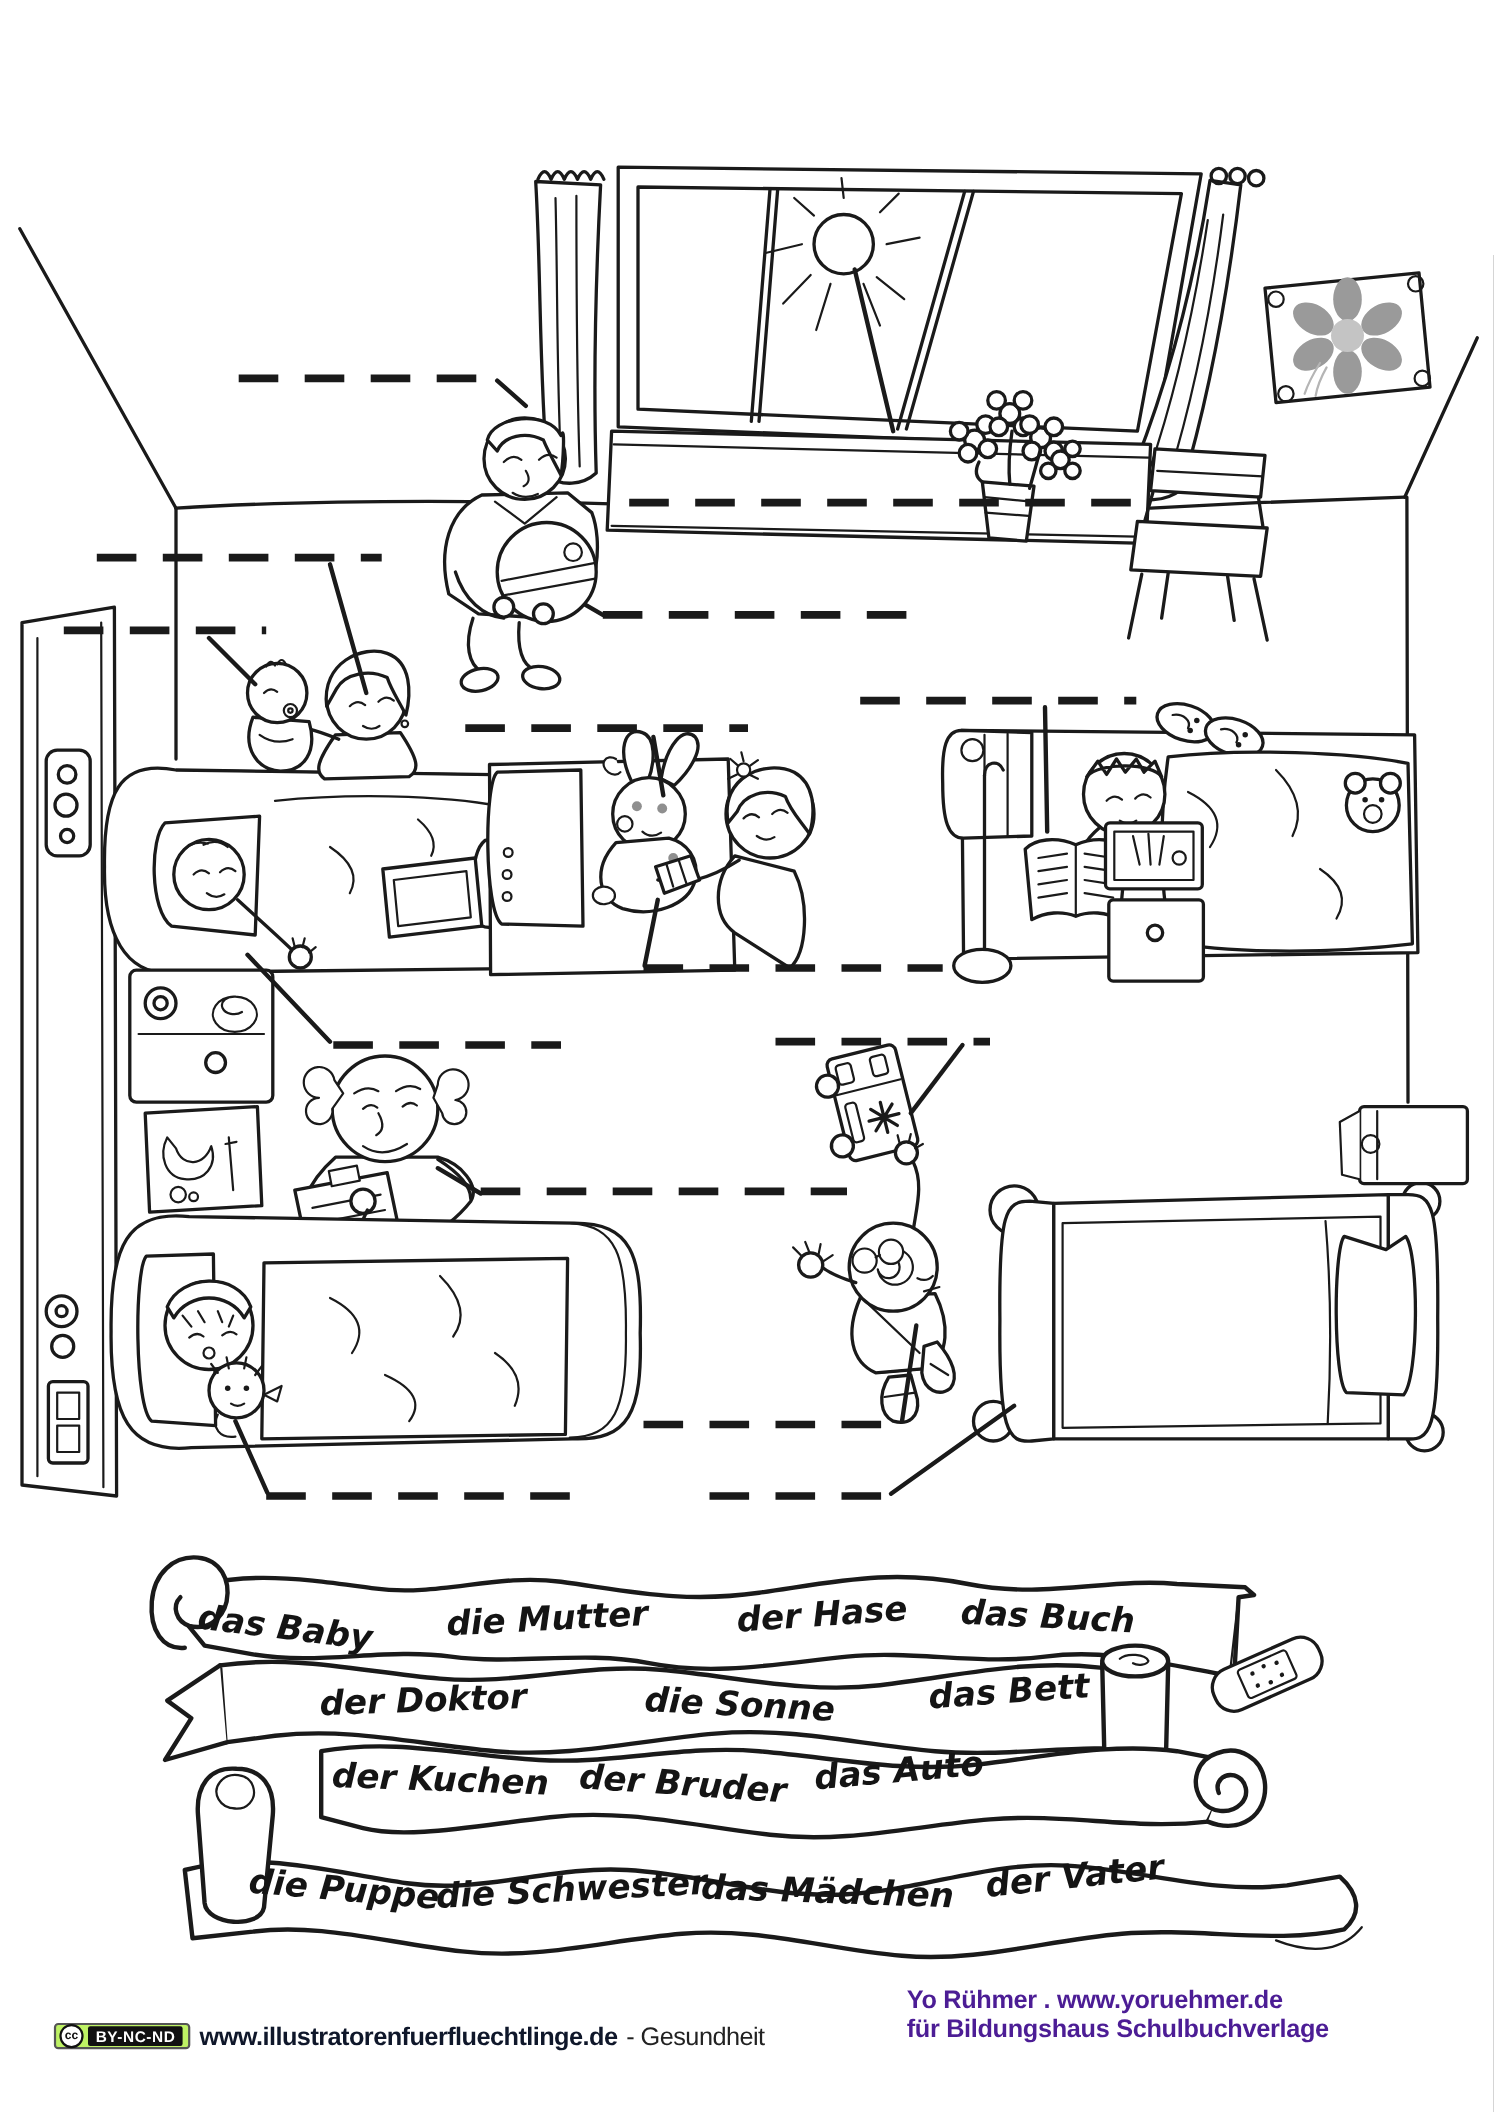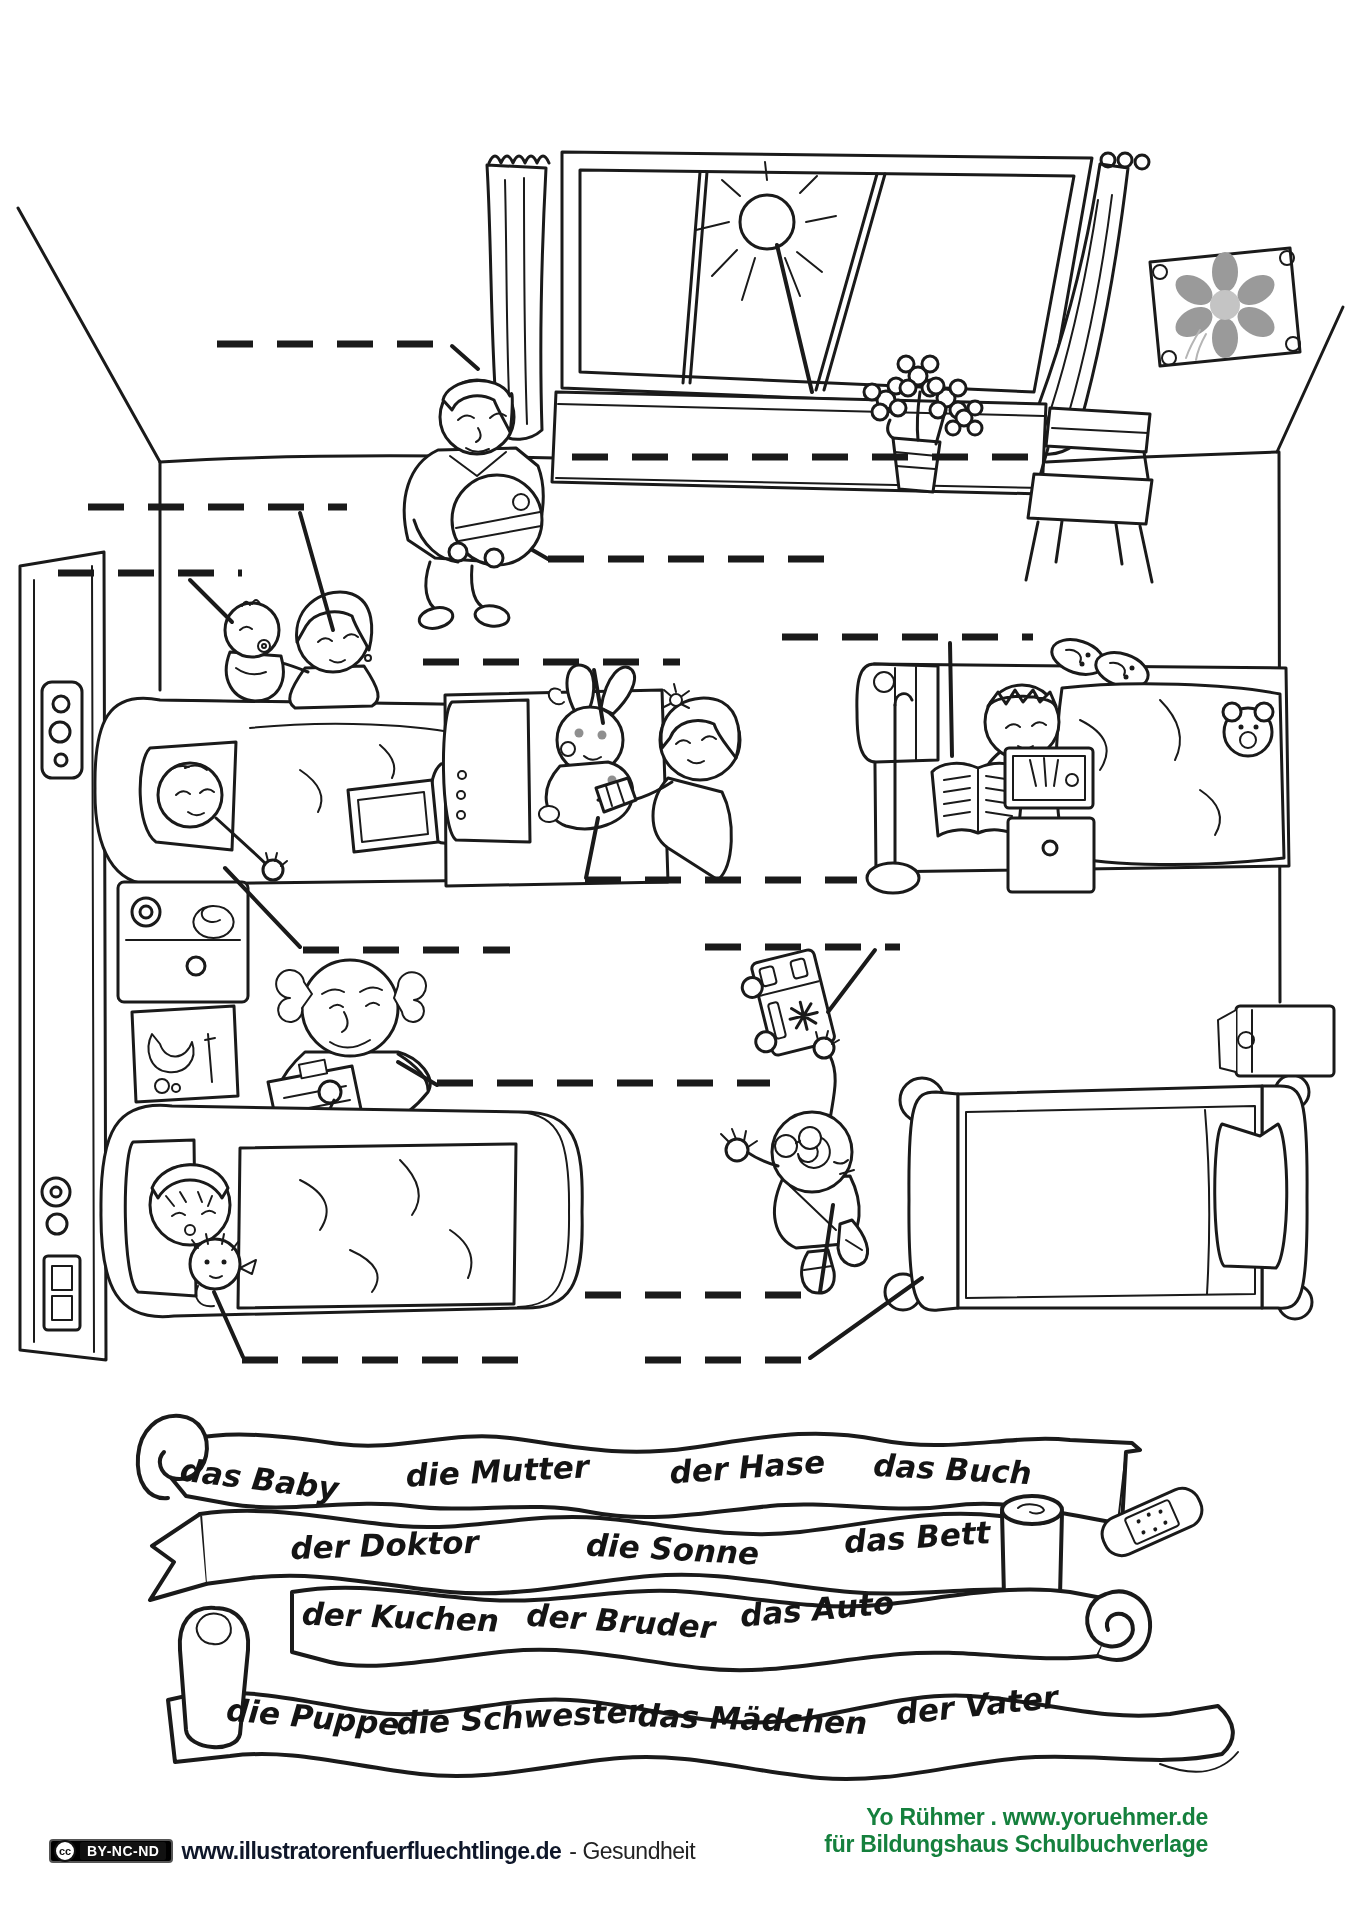--- a/index.html
+++ b/index.html
@@ -14,29 +14,29 @@
   .art .thin{stroke-width:2;}
   .art .dash{stroke-width:7;stroke-dasharray:36 24;stroke-linecap:butt;}
   .art .leader{stroke-width:4;}
   .art .petal{fill:#9a9a9a;stroke:none;}
   .art .petalc{fill:#c4c4c4;stroke:none;}
   .art .gdot{fill:#8f8f8f;stroke:none;}
   .art .ink{fill:#1a1a1a;stroke:none;}
   .art text.word{font:italic 600 31px "DejaVu Sans", sans-serif;fill:#141414;stroke:none;text-anchor:middle;}
   
   .footer-left{position:absolute;left:49px;top:1836px;height:30px;display:flex;align-items:center;gap:8px;}
-  .cc-badge{display:inline-flex;align-items:center;gap:4px;background:#000000;border:2px solid #555;
+  .cc-badge{display:inline-flex;align-items:center;gap:4px;background:#bef264;border:2px solid #555;
             border-radius:4px;padding:1px 5px 1px 3px;height:24px;box-sizing:border-box;}
   .cc-circle{display:inline-flex;align-items:center;justify-content:center;width:18px;height:18px;
              border:2px solid #111;border-radius:50%;font:bold 11px "Liberation Sans",sans-serif;background:#fff;color:#111;}
   .cc-label{background:#111;color:#fff;font:bold 14px "Liberation Sans",sans-serif;padding:1px 7px;border-radius:2px;letter-spacing:.5px;text-align:center;}
   .site{font:bold 23px "Liberation Sans",sans-serif;color:#0f172a;letter-spacing:-0.5px;}
   .topic{font:23px "Liberation Sans",sans-serif;color:#222;letter-spacing:-0.5px;text-align:right;}
-  .footer-right{position:absolute;right:150px;top:1804px;text-align:right;
-                font:bold 23px "Liberation Sans",sans-serif;color:#15803d;line-height:27px;letter-spacing:-0.3px;}
+  .footer-right{position:absolute;right:150px;top:1804px;text-align:left;
+                font:bold 23px "Liberation Sans",sans-serif;color:#4c1d95;line-height:27px;letter-spacing:-0.3px;}
 </style>
 </head>
 <body>
 
 <div class="page">
 <svg class="art" width="1358" height="1920" viewBox="0 0 1358 1920">
 
   <g>
     <path d="M18,208 L160,462"></path>
     <path d="M160,462 Q320,452 556,458"></path>

